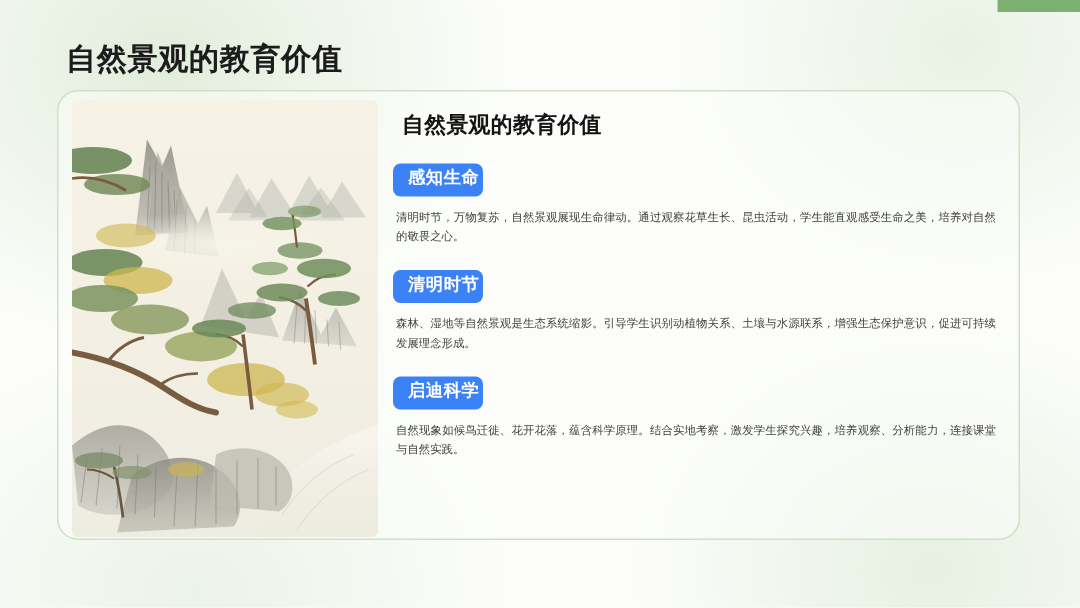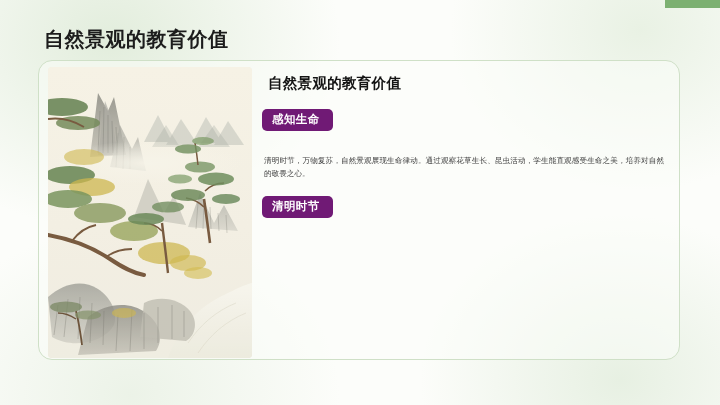--- a/index.html
+++ b/index.html
@@ -105,32 +105,32 @@
 
   .section {
     margin-top: 16px;
   }
   .section:first-of-type {
     margin-top: 18px;
   }
 
   .badge {
     display: inline-block;
-    background: #701a75;
+    background: #3b82f6;
     color: #ffffff;
     font-size: 11.5px;
     font-weight: bold;
-    padding: 4px 13px 5px 10px;
+    padding: 4px 2px 5px 10px;
     border-radius: 5px 5px 5px 5px;
     letter-spacing: 0.4px;
     line-height: 1.1;
   }
 
   .section-body {
-    margin: 23px 0 0 2px;
+    margin: 7px 0 0 2px;
     font-size: 7.6px;
     line-height: 1.75;
     color: #3f3f3f;
     width: 400px;
     text-align: justify;
   }
 </style>
 </head>
 <body>
 
@@ -298,15 +298,20 @@
 <div class="text-panel">
   <div class="card-heading">自然景观的教育价值</div>
 
   <div class="section">
     <span class="badge">感知生命</span>
     <p class="section-body">清明时节，万物复苏，自然景观展现生命律动。通过观察花草生长、昆虫活动，学生能直观感受生命之美，培养对自然的敬畏之心。</p>
   </div>
 
   <div class="section">
     <span class="badge">清明时节</span>
+    <p class="section-body">森林、湿地等自然景观是生态系统缩影。引导学生识别动植物关系、土壤与水源联系，增强生态保护意识，促进可持续发展理念形成。</p>
   </div>
 
+  <div class="section">
+    <span class="badge">启迪科学</span>
+    <p class="section-body">自然现象如候鸟迁徙、花开花落，蕴含科学原理。结合实地考察，激发学生探究兴趣，培养观察、分析能力，连接课堂与自然实践。</p>
+  </div>
 </div>
 
 </body></html>

